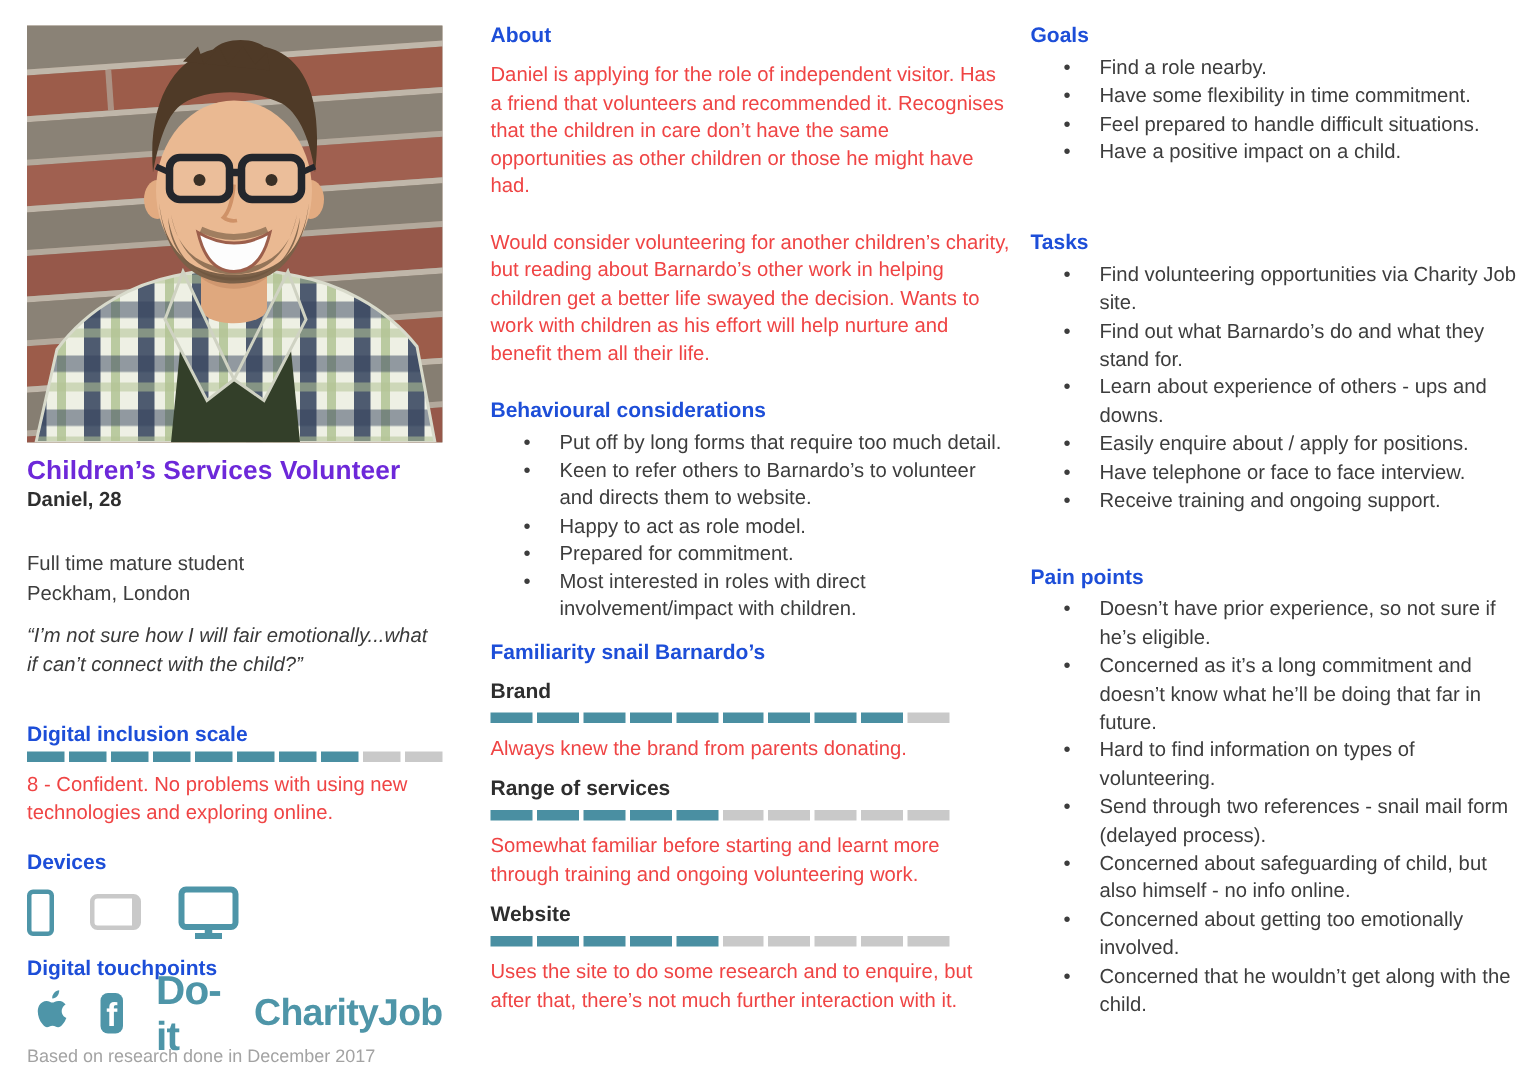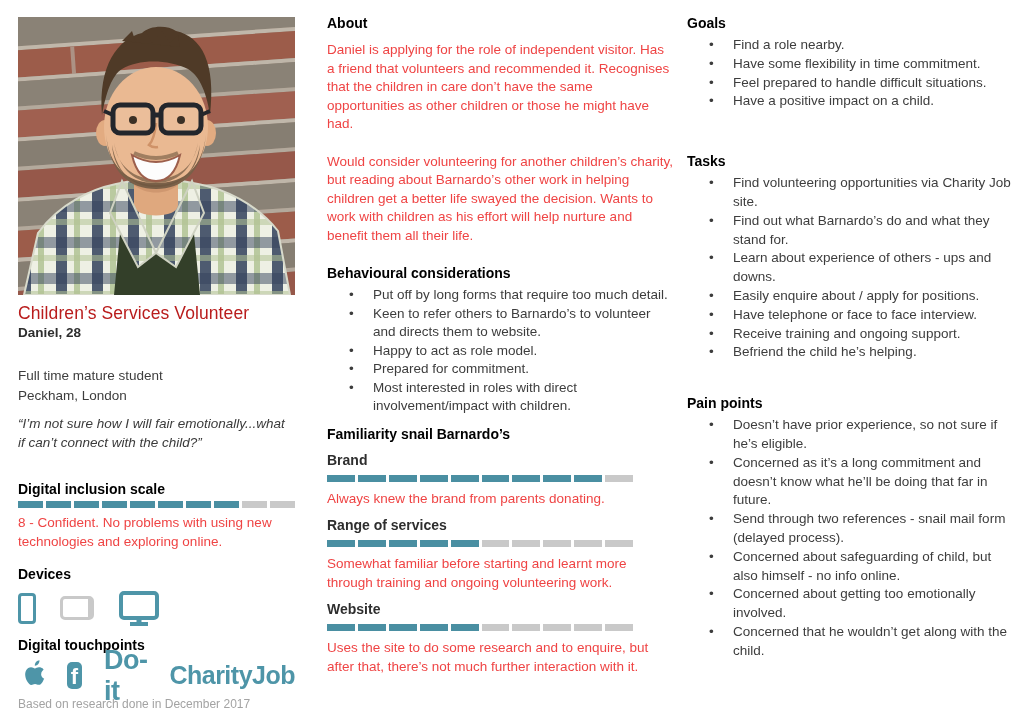--- a/index.html
+++ b/index.html
@@ -4,23 +4,23 @@
 <style>
   * { margin:0; padding:0; box-sizing:border-box; }
   html,body { width:1024px; height:723px; background:#fff; overflow:hidden;
     font-family:"Liberation Sans", sans-serif; color:#3d3d3d; }
   .page { position:relative; width:1024px; height:723px; background:#fff; }
 
   .col-left  { position:absolute; left:18px;  top:17px; width:277px; }
   .col-mid   { position:absolute; left:327px; top:14px; width:346px; }
   .col-right { position:absolute; left:687px; top:14px; width:330px; }
 
-  h1 { font-size:17.5px; line-height:22px; font-weight:normal; color:#b91c1c; margin-top:7px; letter-spacing:.1px; }
+  h1 { font-size:17.5px; line-height:22px; font-weight:bold; color:#6d28d9; margin-top:7px; letter-spacing:.1px; }
   h2 { font-size:13.5px; line-height:17px; font-weight:bold; color:#2e2e2e; }
-  h3 { font-size:14px;   line-height:18px; font-weight:bold; color:#000000; }
+  h3 { font-size:14px;   line-height:18px; font-weight:bold; color:#1d4ed8; }
   h4 { font-size:14px; line-height:17px; font-weight:bold; color:#2e2e2e; }
 
   .body-text { font-size:13.5px; line-height:18.5px; color:#ef4444; }
 
   .photo { width:277px; height:278px; overflow:hidden; background:#9c8b7d; }
   .photo svg { display:block; }
 
   .details { margin-top:25px; }
   .details div { font-size:13.5px; line-height:19.5px; }
   .quote { margin-top:9px; font-style:italic; font-size:13.5px; line-height:19px; color:#3a3a3a; }
@@ -284,28 +284,28 @@
 
     <h3 class="h-tasks">Tasks</h3>
     <ul class="bullets">
 
     <li>Find volunteering opportunities via Charity Job site.</li>
         <li>Find out what Barnardo’s do and what they stand for.</li>
         <li>Learn about experience of others - ups and downs.</li>
         <li>Easily enquire about / apply for positions.</li>
         <li>Have telephone or face to face interview.</li>
         <li>Receive training and ongoing support.</li>
-        <li>Befriend the child he’s helping.</li>
       </ul>
 
     <h3 class="h-pain">Pain points</h3>
     <ul class="bullets">
 
     <li>Doesn’t have prior experience, so not sure if he’s eligible.</li>
         <li>Concerned as it’s a long commitment and doesn’t know what he’ll be doing that far in future.</li>
+        <li>Hard to find information on types of volunteering.</li>
         <li>Send through two references - snail mail form (delayed process).</li>
         <li>Concerned about safeguarding of child, but also himself - no info online.</li>
         <li>Concerned about getting too emotionally involved.</li>
         <li>Concerned that he wouldn’t get along with the child.</li>
       </ul>
   </section>
 
 </div>
 
 </body></html>

